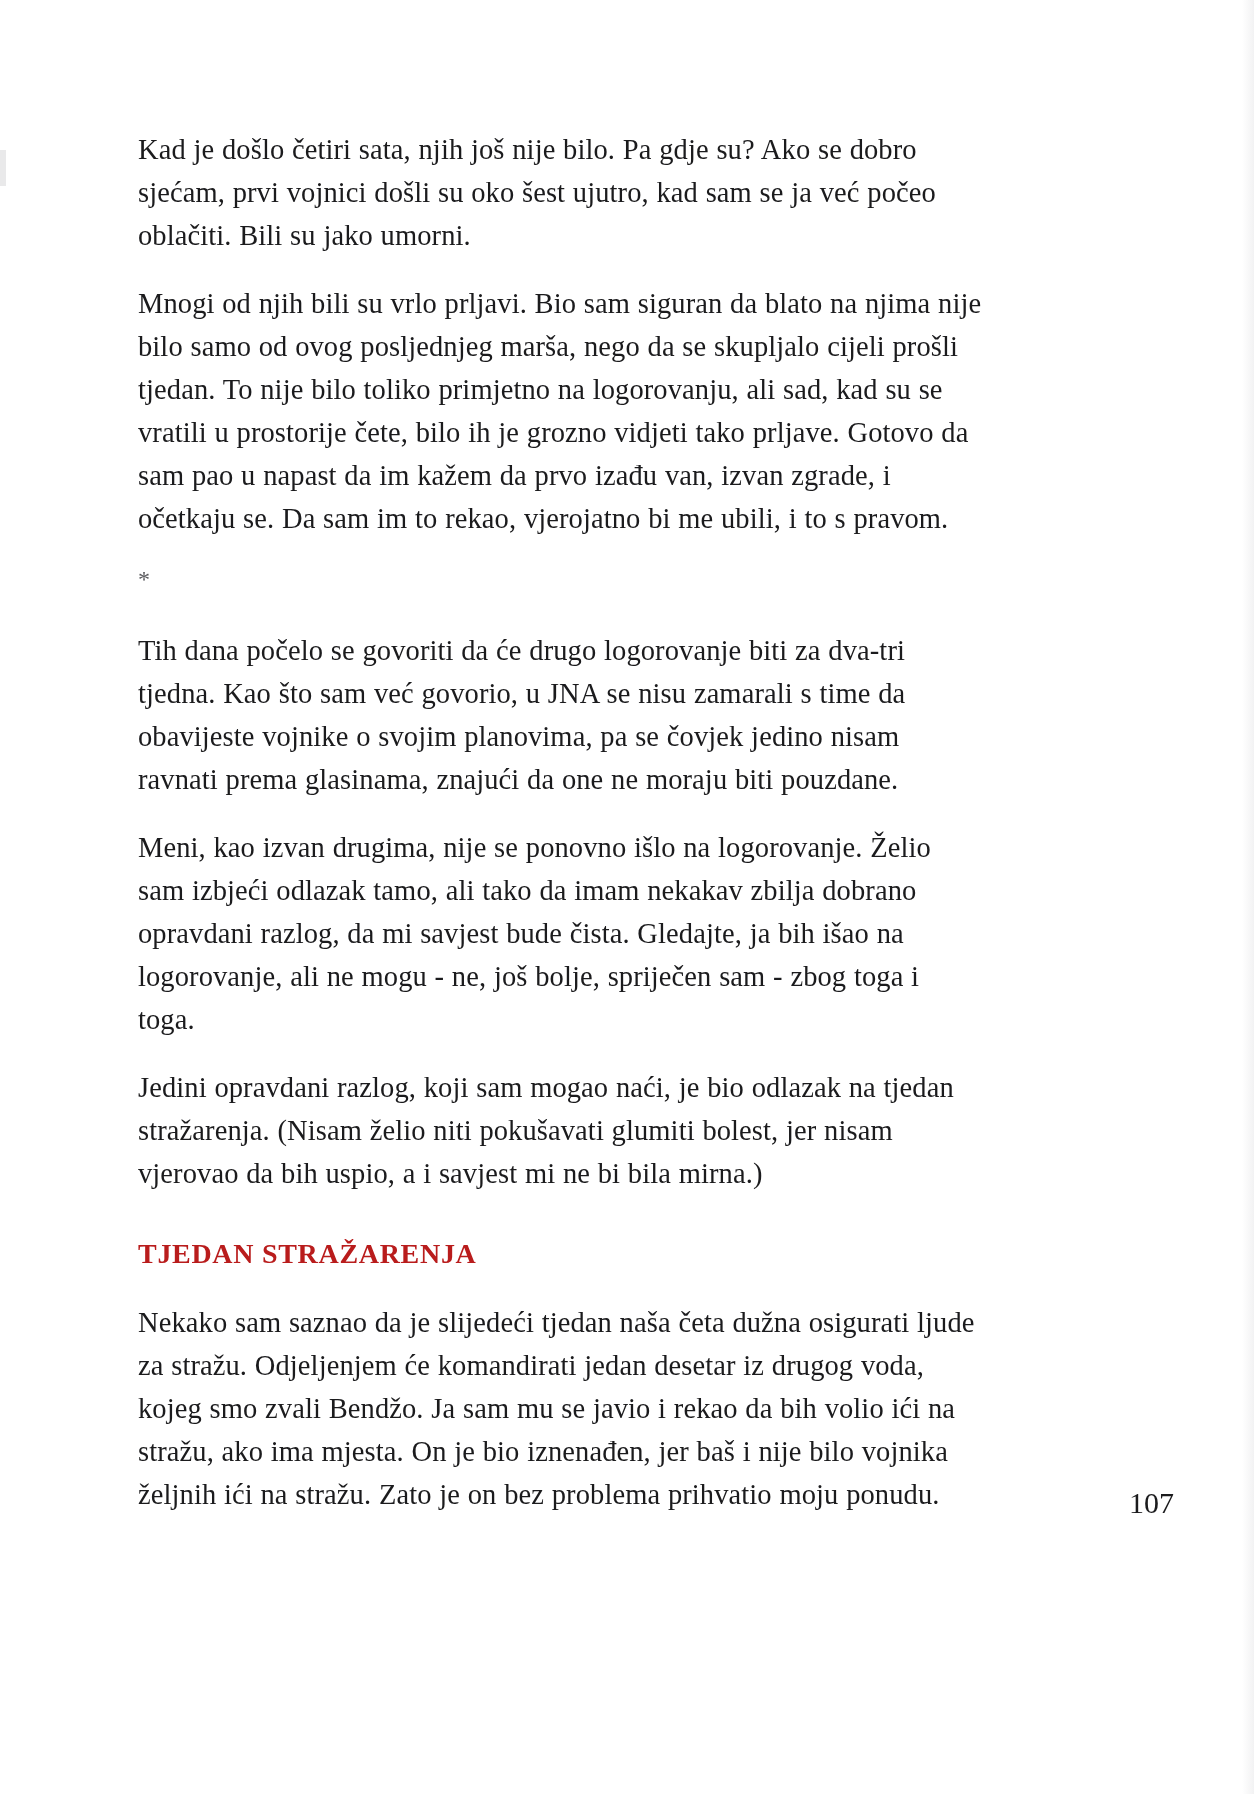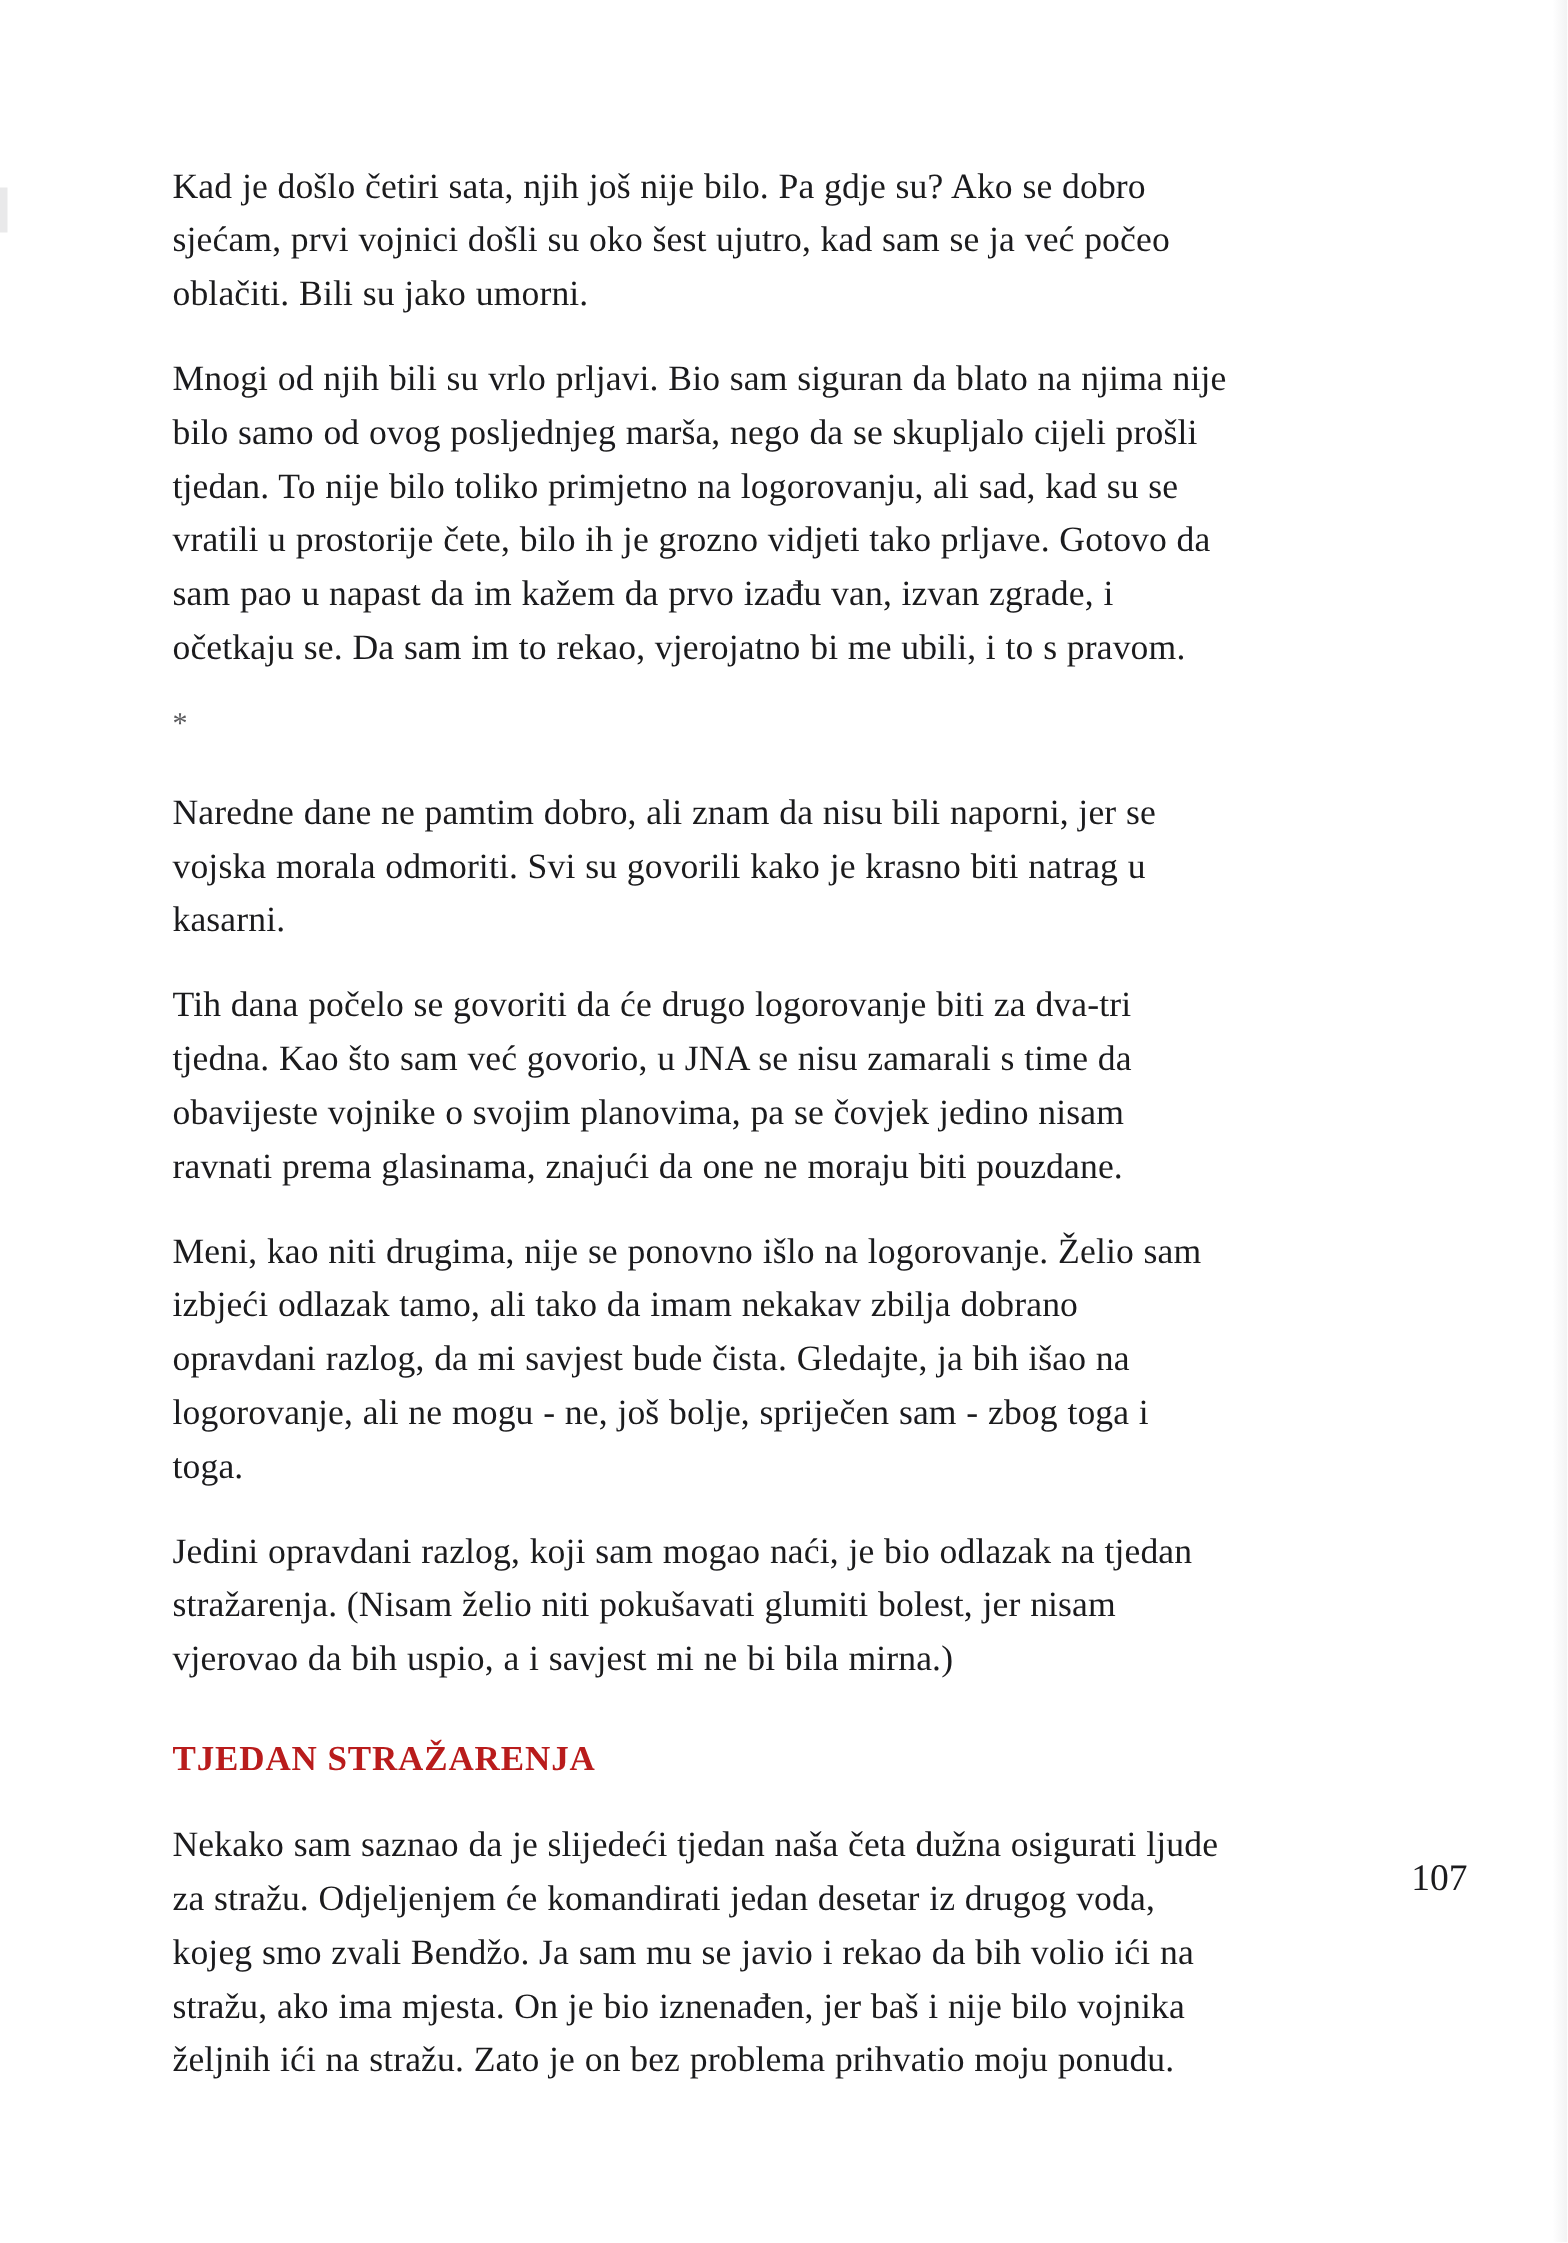--- a/index.html
+++ b/index.html
@@ -99,25 +99,24 @@
   <div class="scan-edge-right"></div>
 
   <div class="text-column">
 
     <p class="body-par">Kad je došlo četiri sata, njih još nije bilo. Pa gdje su? Ako se dobro sjećam, prvi vojnici došli su oko šest ujutro, kad sam se ja već počeo oblačiti. Bili su jako umorni.</p>
 
     <p class="body-par">Mnogi od njih bili su vrlo prljavi. Bio sam siguran da blato na njima nije bilo samo od ovog posljednjeg marša, nego da se skupljalo cijeli prošli tjedan. To nije bilo toliko primjetno na logorovanju, ali sad, kad su se vratili u prostorije čete, bilo ih je grozno vidjeti tako prljave. Gotovo da sam pao u napast da im kažem da prvo izađu van, izvan zgrade, i očetkaju se. Da sam im to rekao, vjerojatno bi me ubili, i to s pravom.</p>
 
     <div class="sep-asterisk">*</div>
 
-    <p class="body-par">Naredne dane ne pamtim dobro, ali znam da nisu bili naporni, jer se vojska morala odmoriti. Svi su govorili kako je krasno biti natrag u kasarni.</p>
 
     <p class="body-par">Tih dana počelo se govoriti da će drugo logorovanje biti za dva-tri tjedna. Kao što sam već govorio, u JNA se nisu zamarali s time da obavijeste vojnike o svojim planovima, pa se čovjek jedino nisam ravnati prema glasinama, znajući da one ne moraju biti pouzdane.</p>
 
-    <p class="body-par">Meni, kao niti drugima, nije se ponovno išlo na logorovanje. Želio sam izbjeći odlazak tamo, ali tako da imam nekakav zbilja dobrano opravdani razlog, da mi savjest bude čista. Gledajte, ja bih išao na logorovanje, ali ne mogu - ne, još bolje, spriječen sam - zbog toga i toga.</p>
+    <p class="body-par">Meni, kao izvan drugima, nije se ponovno išlo na logorovanje. Želio sam izbjeći odlazak tamo, ali tako da imam nekakav zbilja dobrano opravdani razlog, da mi savjest bude čista. Gledajte, ja bih išao na logorovanje, ali ne mogu - ne, još bolje, spriječen sam - zbog toga i toga.</p>
 
     <p class="body-par">Jedini opravdani razlog, koji sam mogao naći, je bio odlazak na tjedan stražarenja. (Nisam želio niti pokušavati glumiti bolest, jer nisam vjerovao da bih uspio, a i savjest mi ne bi bila mirna.)</p>
 
     <h2 class="section-heading">TJEDAN STRAŽARENJA</h2>
 
 
     <p class="body-par">Nekako sam saznao da je slijedeći tjedan naša četa dužna osigurati ljude za stražu. Odjeljenjem će komandirati jedan desetar iz drugog voda, kojeg smo zvali Bendžo. Ja sam mu se javio i rekao da bih volio ići na stražu, ako ima mjesta. On je bio iznenađen, jer baš i nije bilo vojnika željnih ići na stražu. Zato je on bez problema prihvatio moju ponudu.</p>
 
   </div>
 

